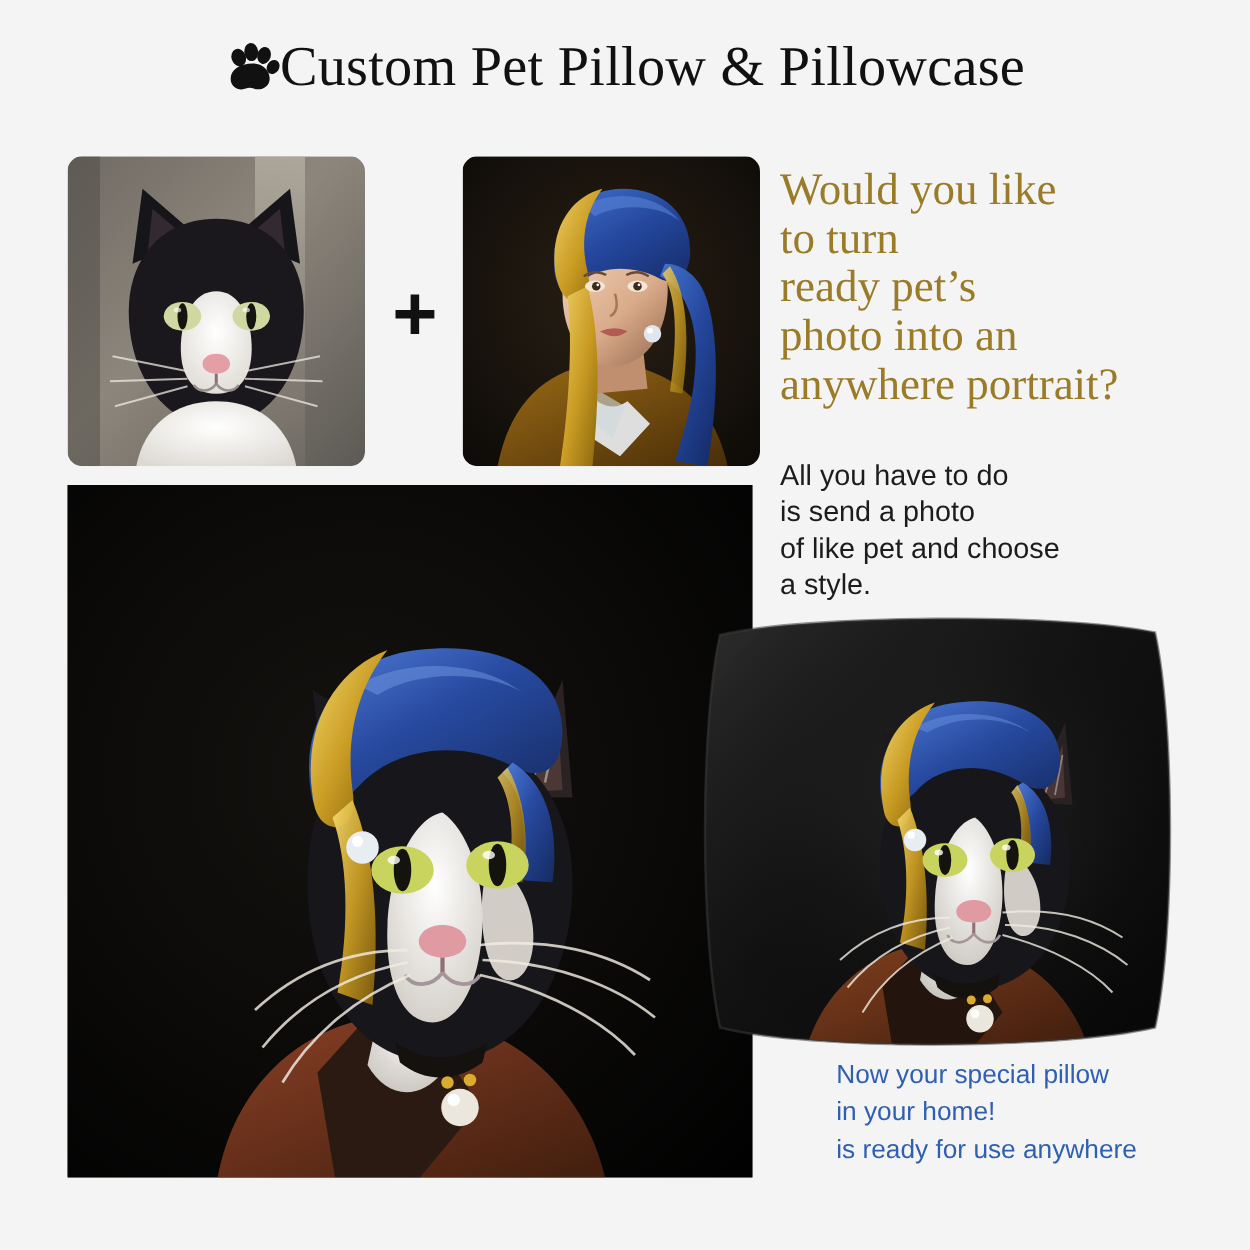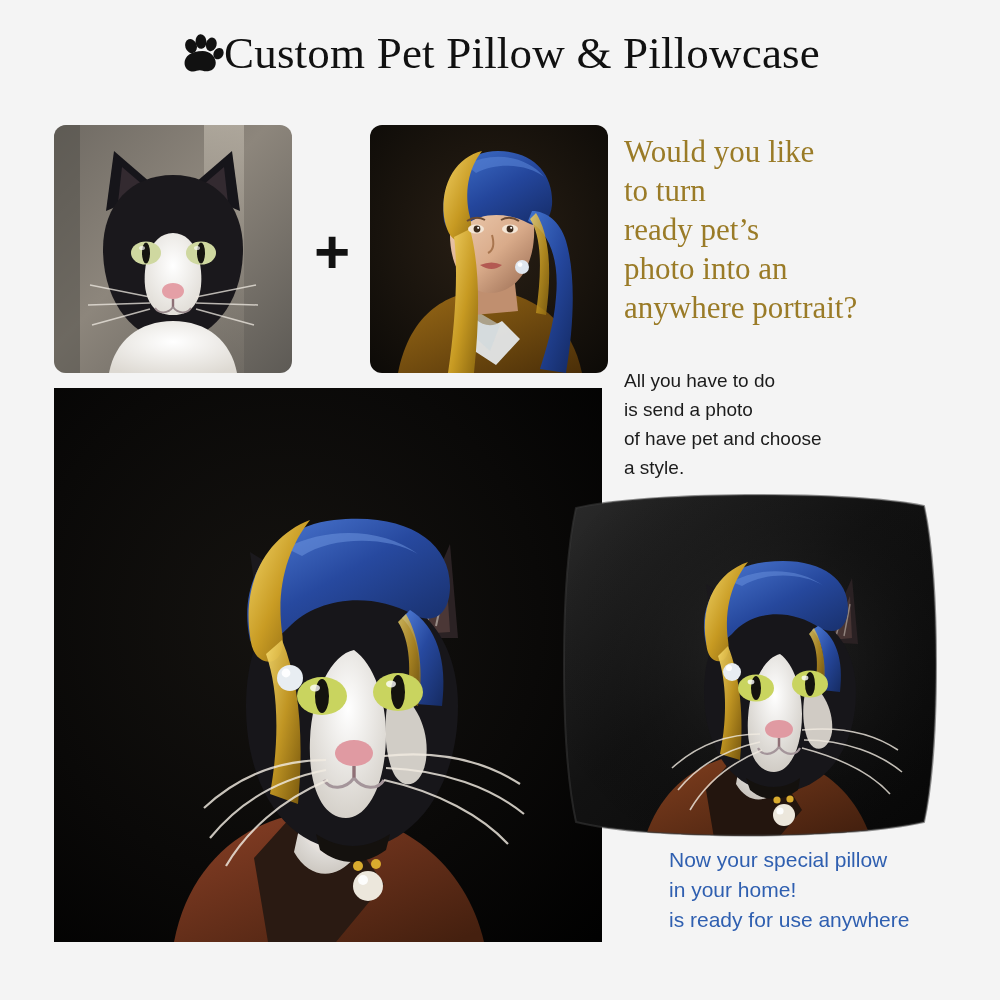--- a/index.html
+++ b/index.html
@@ -50,32 +50,32 @@
     line-height: 60px;
     text-align: center;
   }
 
   
   .headline {
     position: absolute;
     left: 624px; top: 132px;
     width: 366px;
     font-family: "Liberation Serif", serif;
-    font-size: 31px;
+    font-size: 36px;
     line-height: 39px;
     color: #9a7b27;
   }
   .headline .ln { display: block; white-space: nowrap; }
 
   .subtext {
     position: absolute;
     left: 624px; top: 366px;
     width: 372px;
     font-family: "Liberation Sans", sans-serif;
-    font-size: 19px;
+    font-size: 23px;
     line-height: 29px;
     color: #1c1c1c;
   }
   .subtext .ln { display: block; white-space: nowrap; }
 
   .footnote {
     position: absolute;
     left: 624px; top: 845px;
     width: 372px;
     font-family: "Liberation Sans", sans-serif;
@@ -241,21 +241,21 @@
   <span class="ln">Would you like</span>
   <span class="ln">to turn</span>
   <span class="ln">ready pet’s</span>
   <span class="ln">photo into an</span>
   <span class="ln">anywhere portrait?</span>
 </div>
 
 <div class="subtext">
   <span class="ln">All you have to do</span>
   <span class="ln">is send a photo</span>
-  <span class="ln">of have pet and choose</span>
+  <span class="ln">of like pet and choose</span>
   <span class="ln">a style.</span>
 </div>
 
 <div class="footnote">
   <span class="ln">Now your special pillow</span>
   <span class="ln">in your home!</span>
   <span class="ln">is ready for use anywhere</span>
 </div>
 
 <div id="big-portrait">

